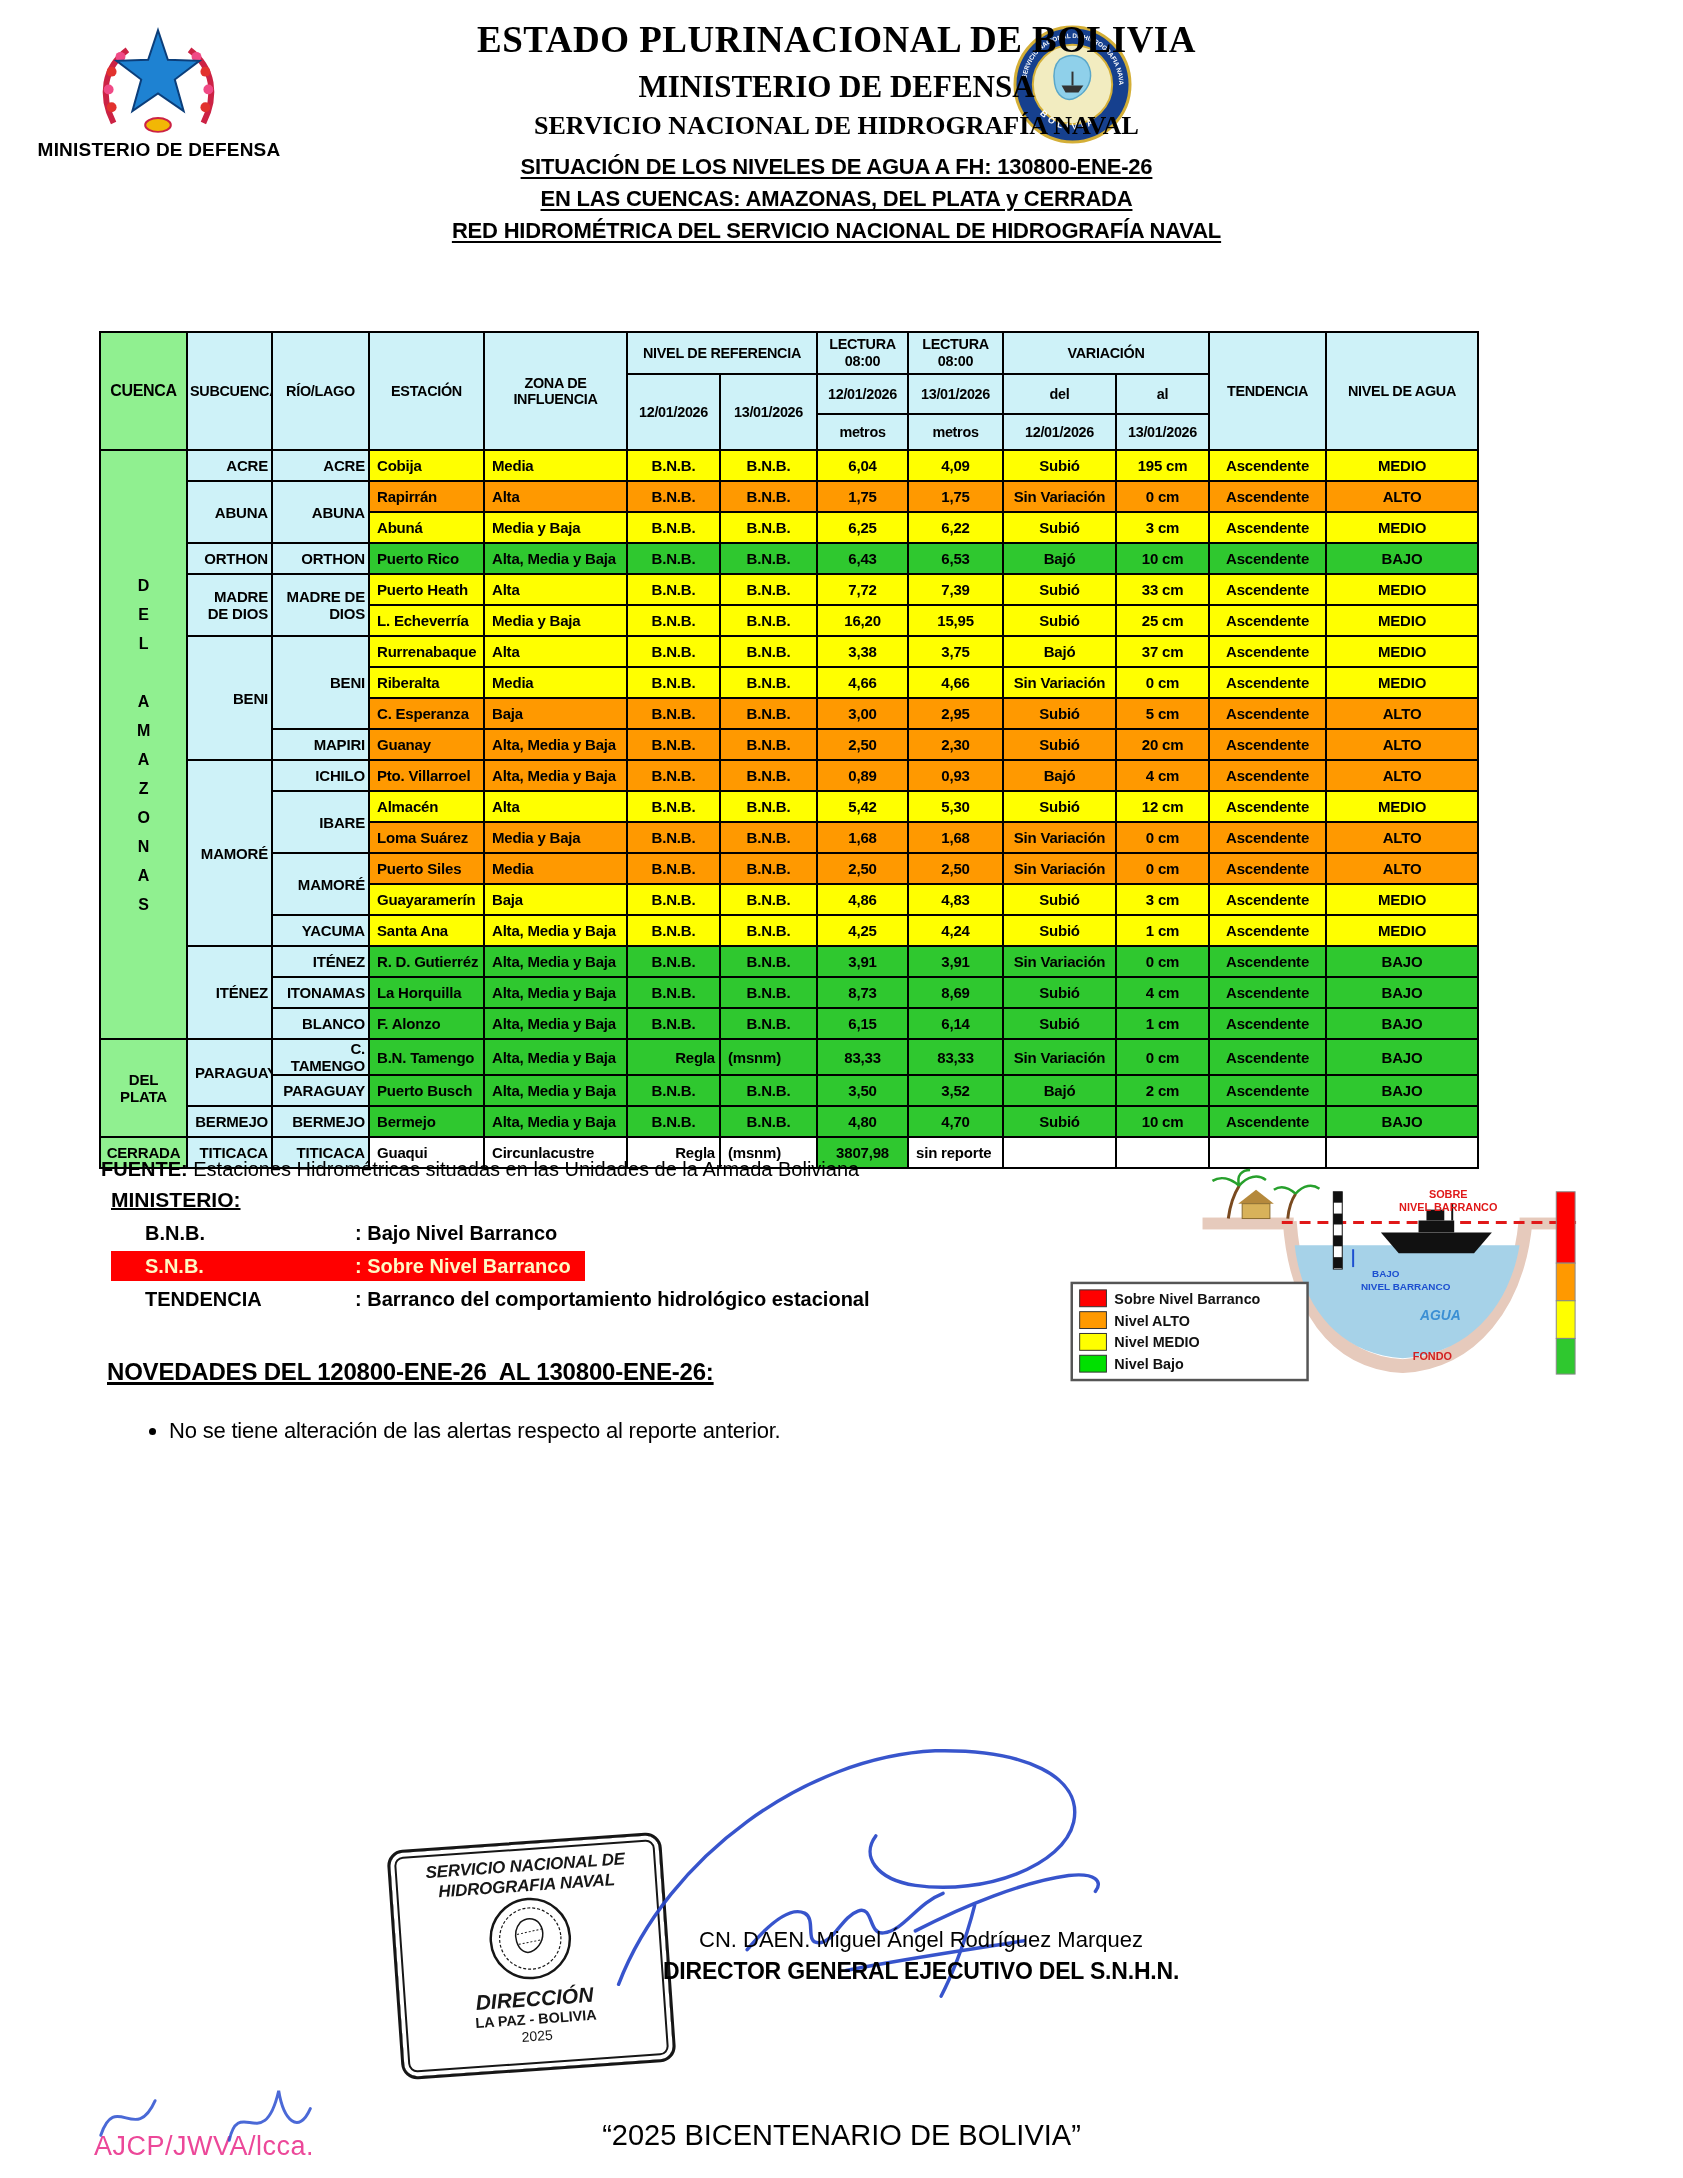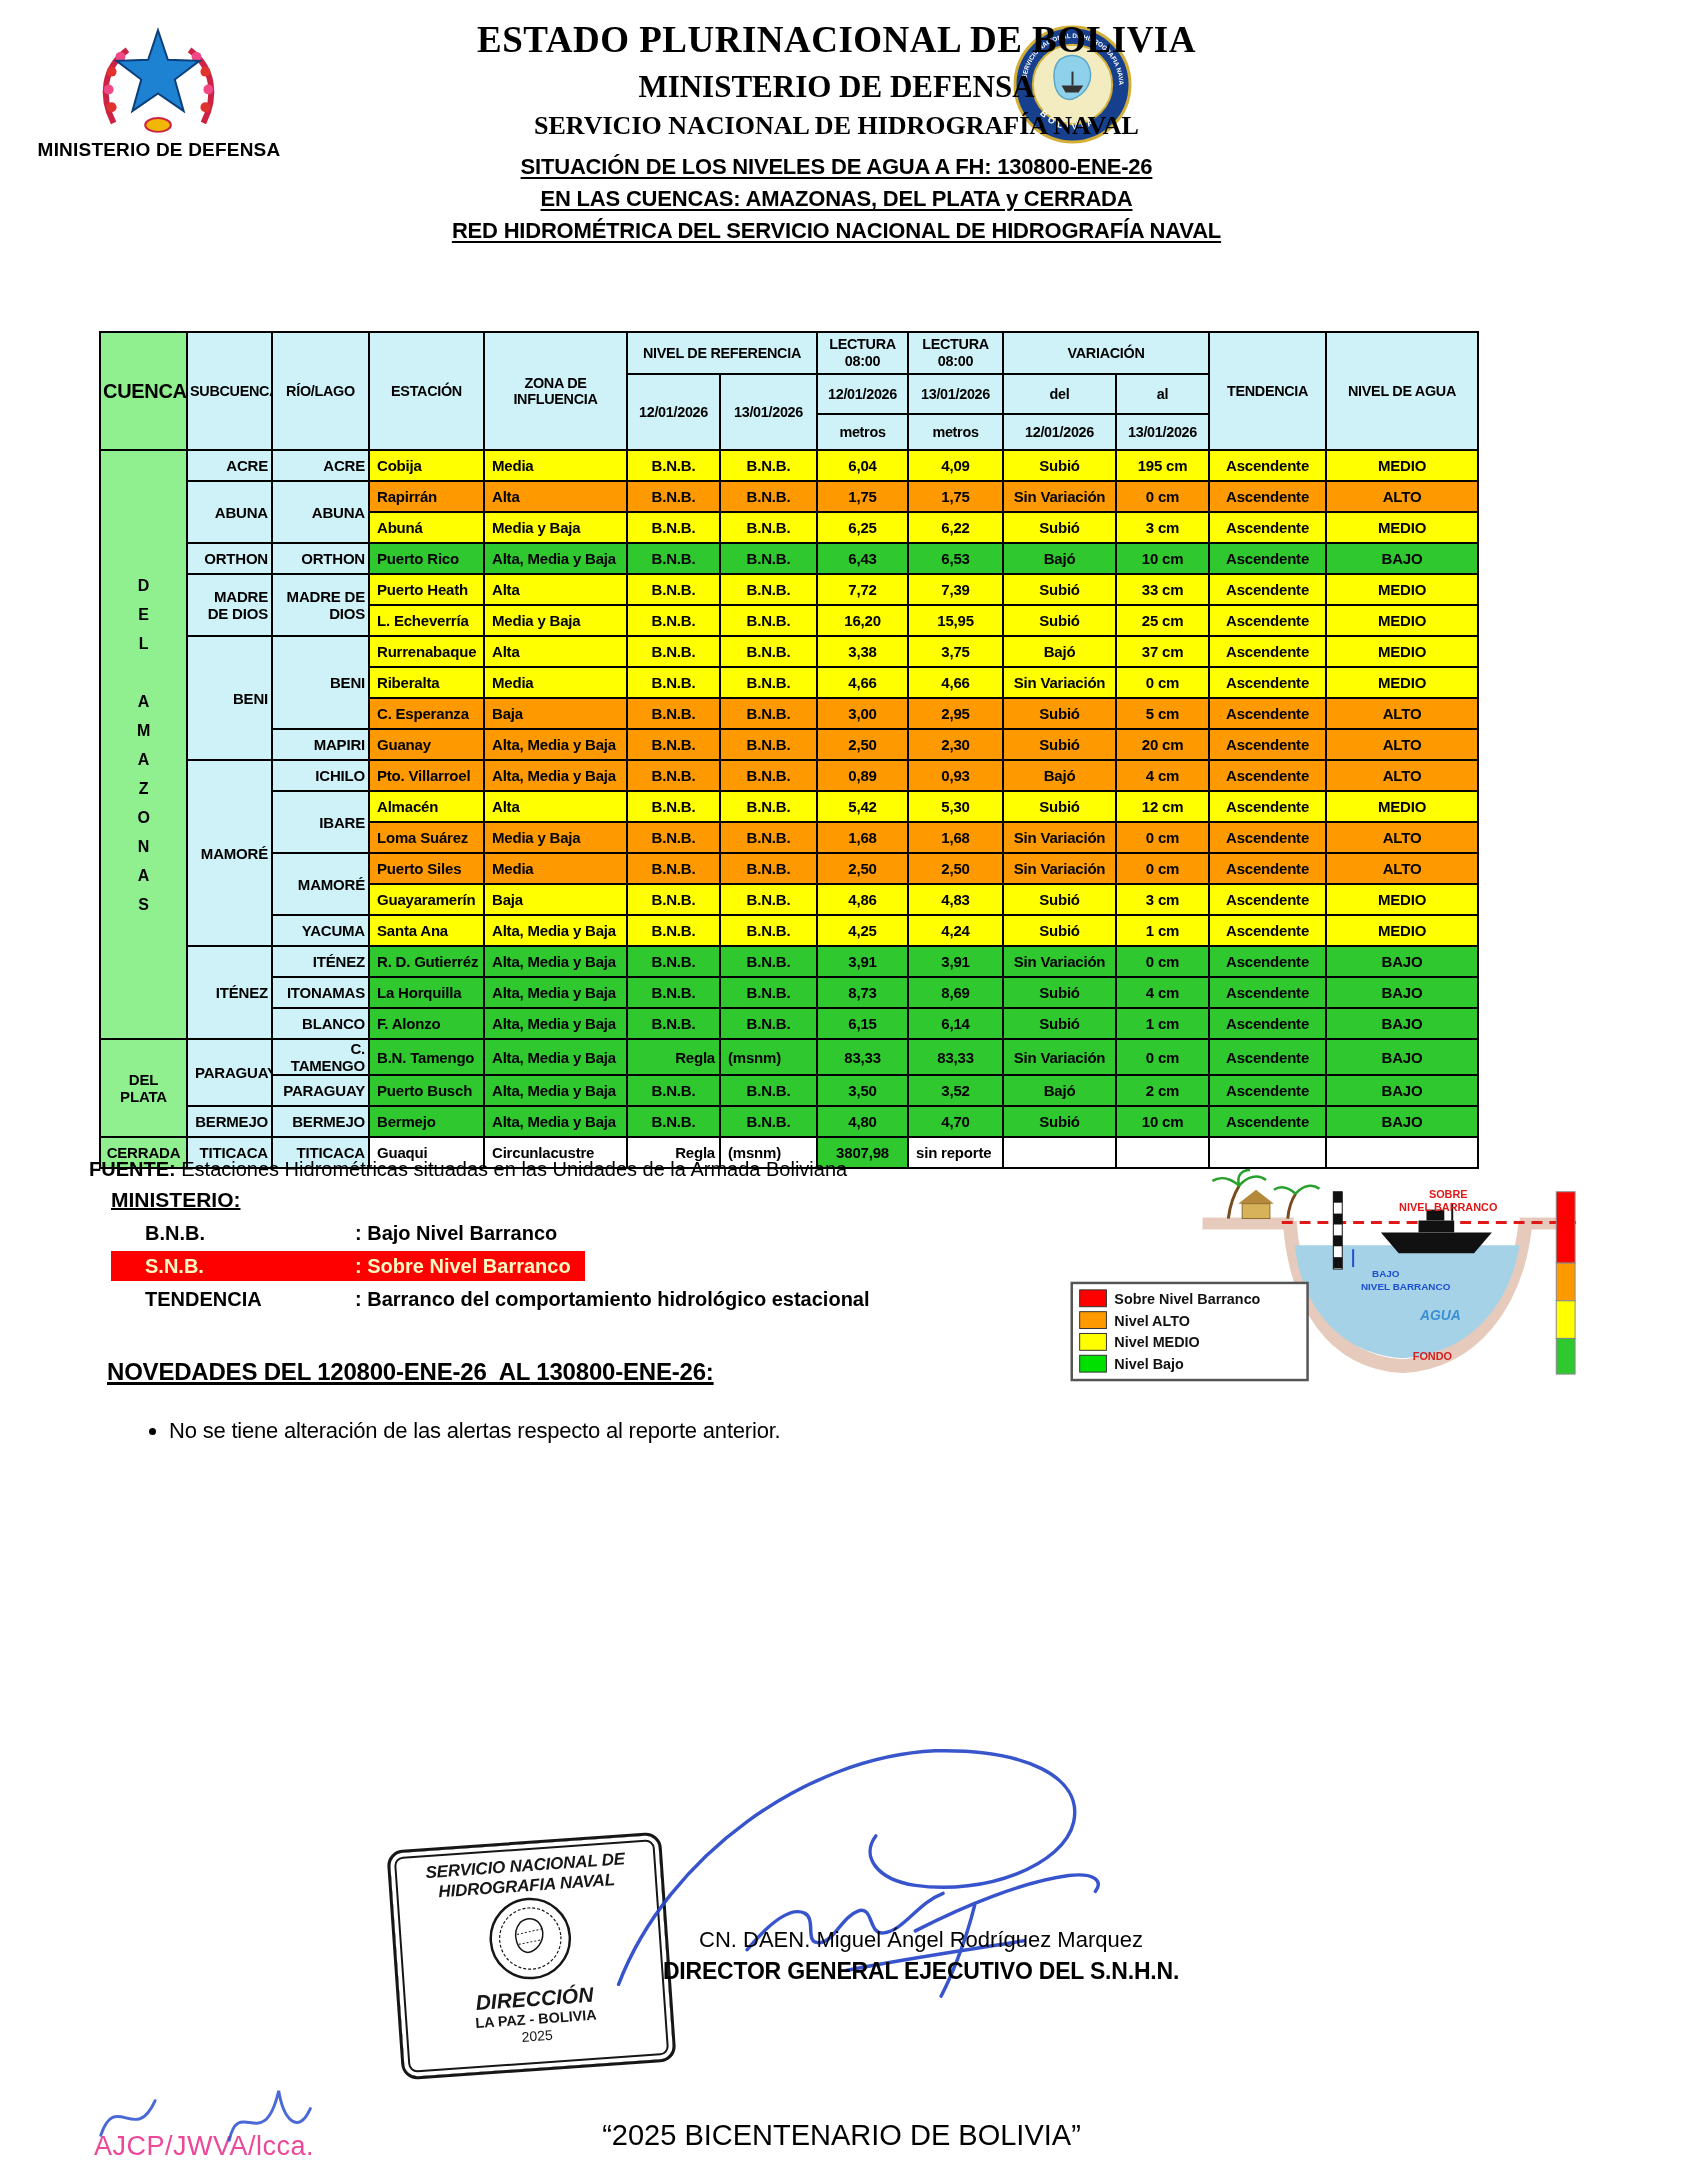--- a/index.html
+++ b/index.html
@@ -27,31 +27,31 @@
        letter-spacing:-0.3px;padding:0 2px;text-align:center;}
   .wt thead tr:nth-child(1){height:42px;}
   .wt thead tr:nth-child(2){height:40px;}
   .wt thead tr:nth-child(3){height:36px;}
   .wt tbody tr{height:31px;}
   .wt tbody td{font-weight:bold;font-size:15px;text-align:center;padding:0 3px;letter-spacing:-0.2px;}
   .wt tr.row-y td{background:var(--c-yellow,#FFFF00);}
   .wt tr.row-o td{background:var(--c-orange,#FF9900);}
   .wt tr.row-g td{background:var(--c-green,#2FC82F);}
   .wt tr.row-w td{background:#fff;}
-  .wt th.cu{background:var(--c-lightgreen,#90F090)!important;font-size:20px;}
+  .wt th.cu{background:var(--c-lightgreen,#90F090)!important;font-size:16px;}
   .wt td.cu{background:var(--c-lightgreen,#90F090)!important;}
   .wt td.c{background:var(--c-cyan,#CEF2F8)!important;text-align:right;padding-left:7px;}
   .wt .pre{white-space:pre-line;line-height:1.15;}
   .wt td.vert{white-space:pre-line;line-height:29px;font-size:16px;text-align:center;}
   .wt td.l{text-align:left;padding-left:7px;}
   .wt td.r{text-align:right;padding-right:4px;}
   .wt td.bgG{background:var(--c-green,#2FC82F)!important;}
 
   
-  .fuente{position:absolute;left:89px;top:1158px;font-size:20px;}
+  .fuente{position:absolute;left:101px;top:1158px;font-size:20px;}
   .fuente .fl{font-weight:bold;}
   .refs{position:absolute;left:111px;top:1188px;}
   .refs-title{font-weight:bold;font-size:21px;text-decoration:underline;
        text-decoration-thickness:2px;margin-bottom:6px;}
   .ref-row{display:flex;width:fit-content;font-weight:bold;font-size:20px;
        line-height:30px;margin-top:3px;padding-left:34px;}
   .ref-term{width:210px;}
   .ref-row.hl{background:var(--c-red,#FF0000);color:#fef9c3;padding-right:14px;}
 
   .novedades-title{position:absolute;left:107px;top:1358px;font-weight:bold;font-size:24px;

